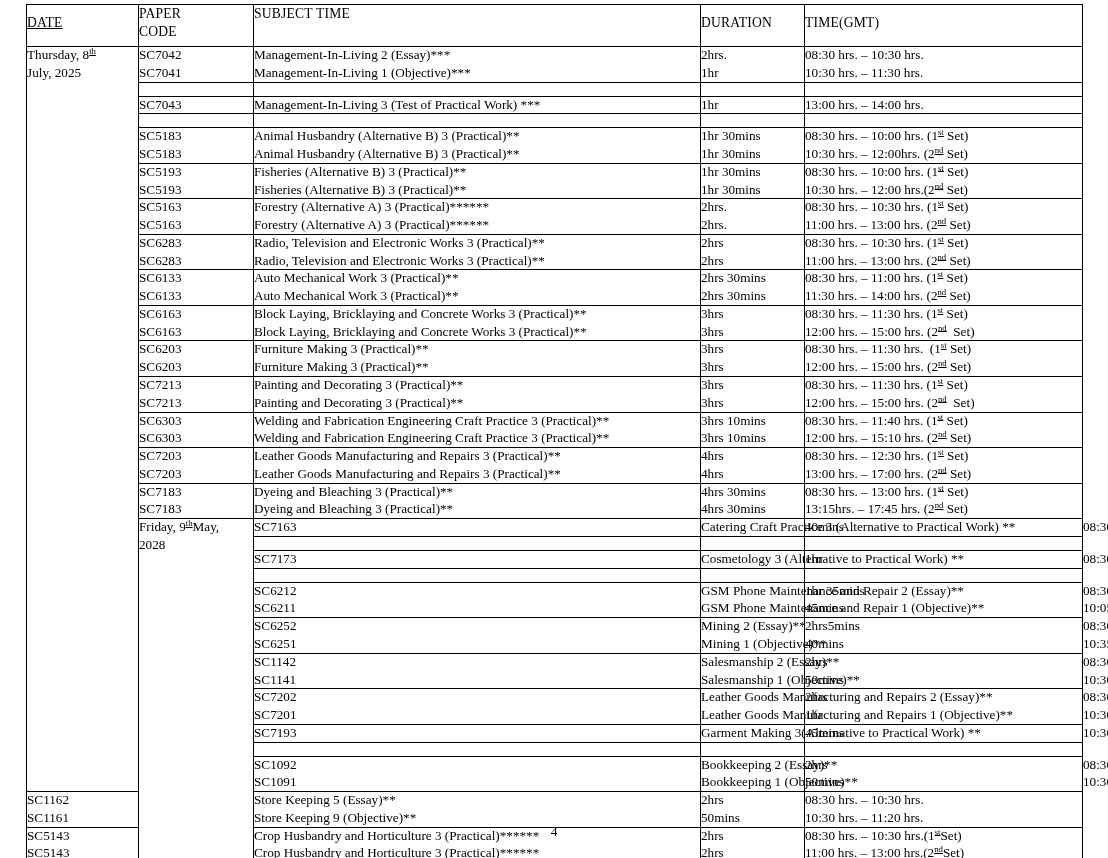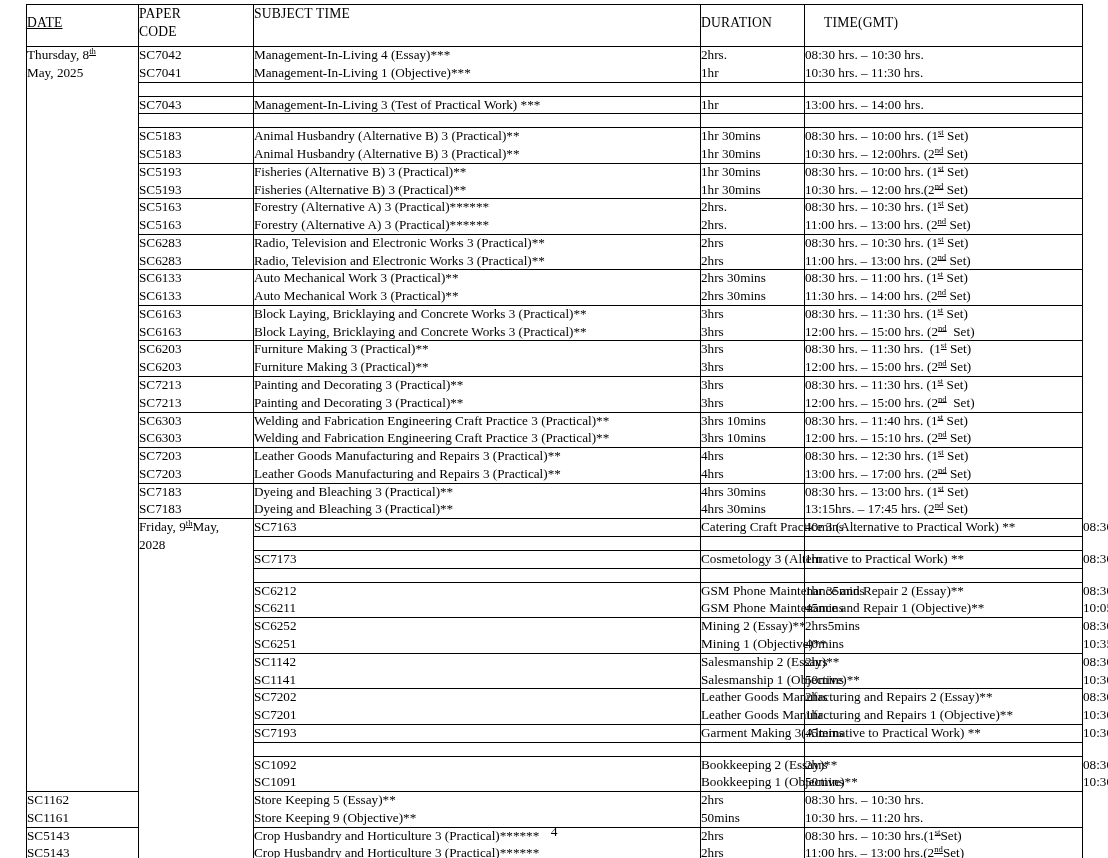--- a/index.html
+++ b/index.html
@@ -49,21 +49,21 @@
   thead th {
     font-weight: bold;
     font-size: 13.6px;
     letter-spacing: .2px;
     padding: 5px 0 6px 6px;
     height: 32px;
     vertical-align: top;
   }
   thead th.h-date { padding-top: 9px; text-decoration: underline; }
   thead th.h-dur  { padding-top: 9px; }
-  thead th.h-time { padding-top: 9px; padding-left: 19px; }
+  thead th.h-time { padding-top: 9px; }
 
   
   td.cell { padding: 2px 4px 2px 6px; }
   td.cell-date { padding: 3px 4px 2px 6px; }
 
   .line { display: block; white-space: pre; }
   .line + .line { margin-top: 1px; }
 
   sup {
     font-size: 0.66em;
@@ -107,28 +107,28 @@
         </th>
         <th class="h-subj">SUBJECT TIME</th>
         <th class="h-dur">DURATION</th>
         <th class="h-time">TIME(GMT)</th>
       </tr>
     </thead>
     <tbody id="tbody">
         <tr>
           <td class="cell cell-date" rowspan="26">
             <span class="line">Thursday, 8<sup>th</sup></span>
-            <span class="line">May, 2025</span>
+            <span class="line">July, 2025</span>
           </td>
           <td class="cell">
             <span class="line">SC7042</span>
             <span class="line">SC7041</span>
           </td>
           <td class="cell">
-            <span class="line">Management-In-Living 4 (Essay)***</span>
+            <span class="line">Management-In-Living 2 (Essay)***</span>
             <span class="line">Management-In-Living 1 (Objective)***</span>
           </td>
           <td class="cell">
             <span class="line">2hrs.</span>
             <span class="line">1hr</span>
           </td>
           <td class="cell">
             <span class="line">08:30 hrs. – 10:30 hrs.</span>
             <span class="line">10:30 hrs. – 11:30 hrs.</span>
           </td>

